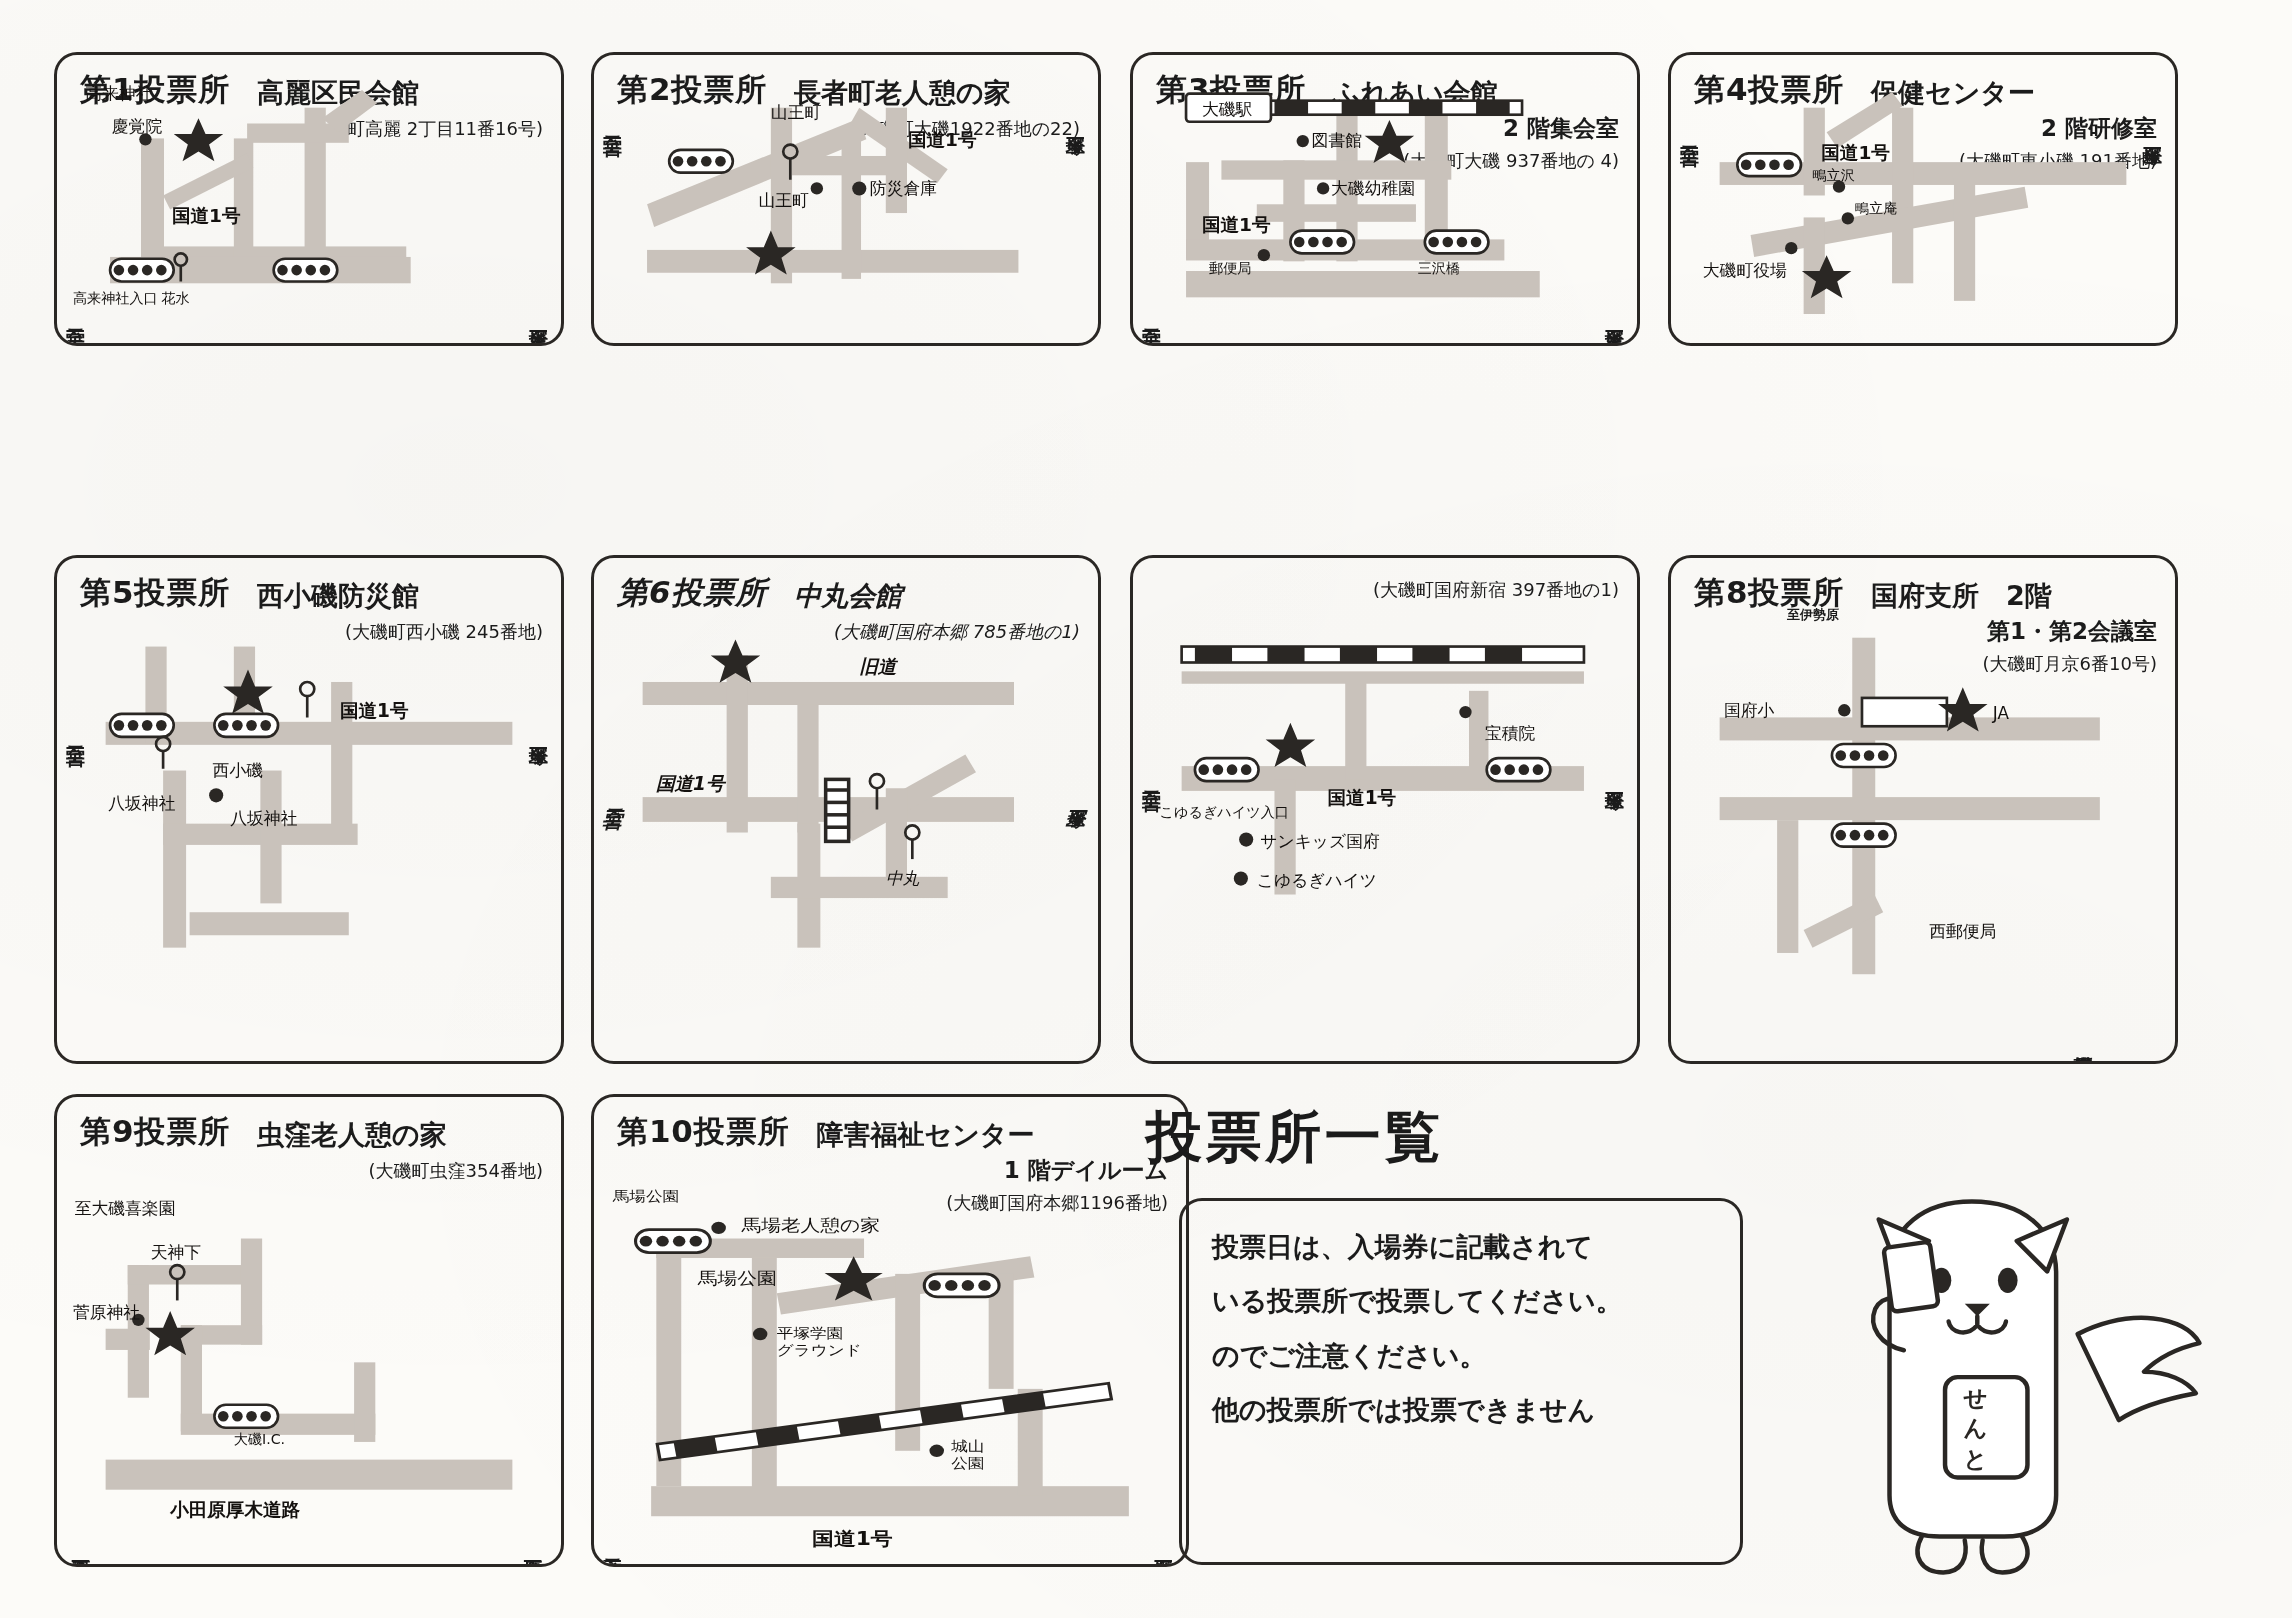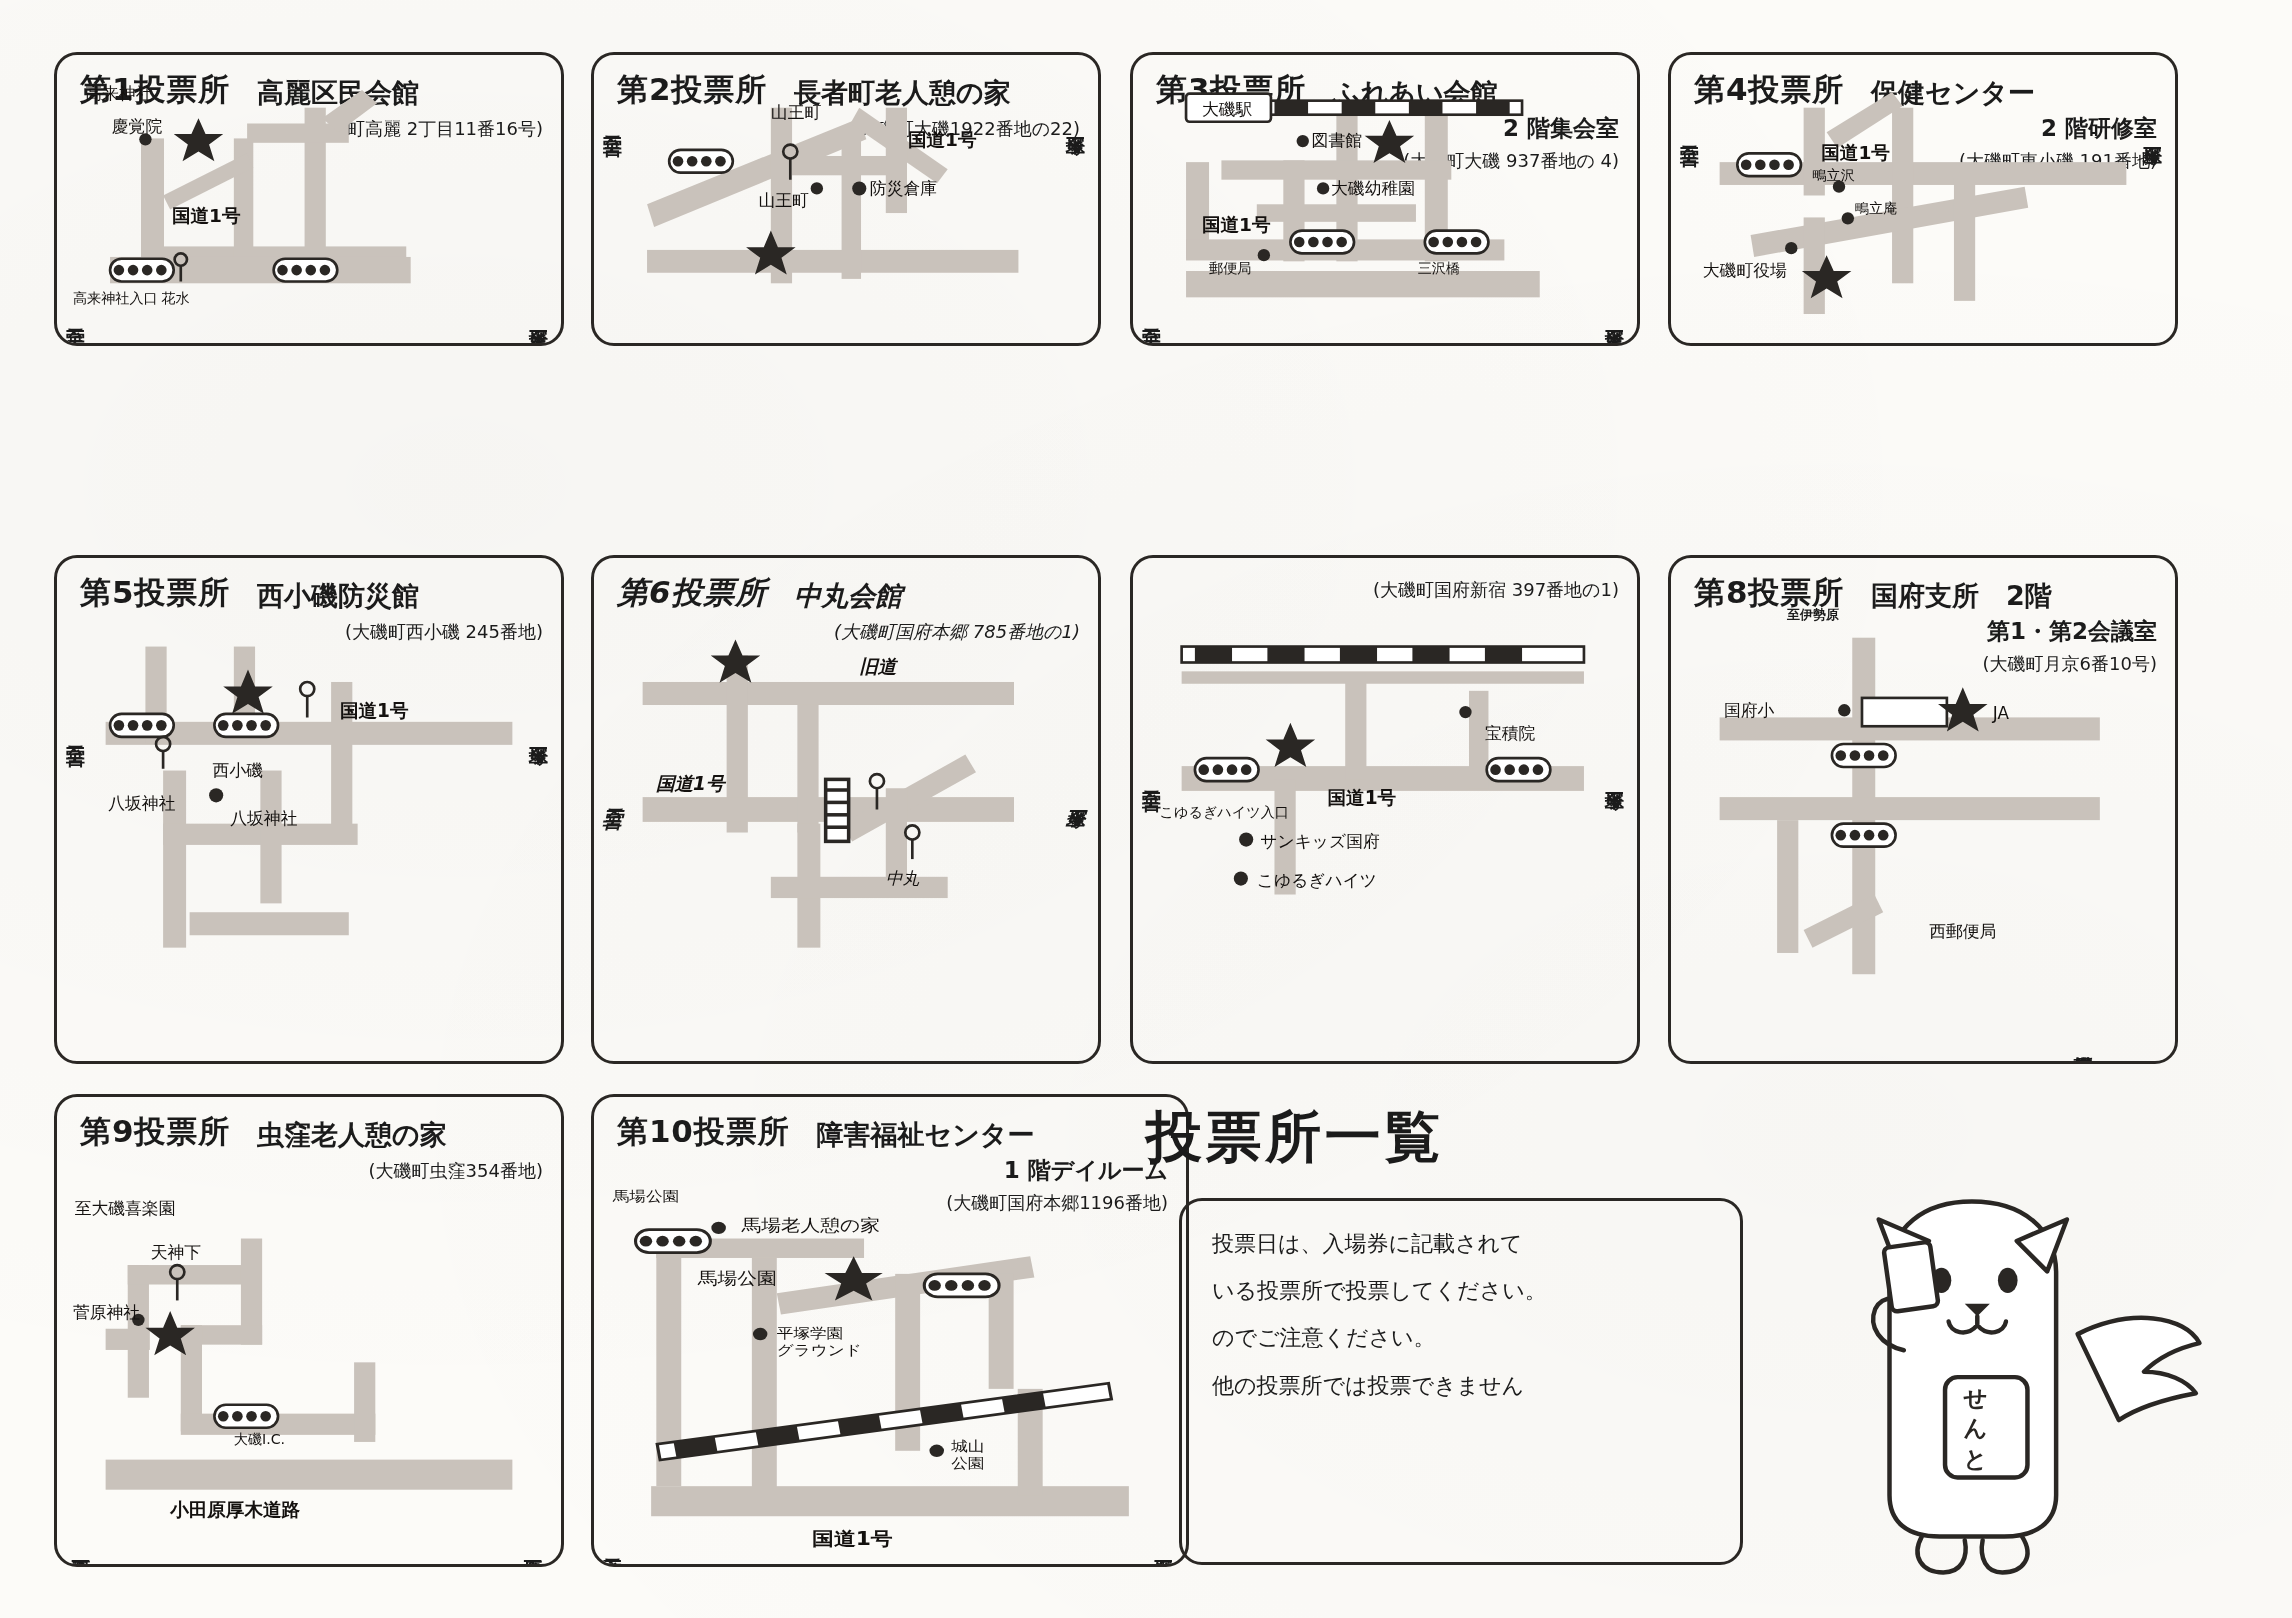--- a/index.html
+++ b/index.html
@@ -74,22 +74,23 @@
   .notice-box{
     position:absolute;
     border:3.6px solid #2a2724;
     border-radius:23px;
     box-sizing:border-box;
     padding:27px 30px;
   }
   .notice-box p{
     margin:0 0 16px 0;
     font-family:"DejaVu Sans", sans-serif;
-    font-size:22px;
+    font-size:27px;
     line-height:1.42;
+    font-weight:bold;
   }
   .notice-box p:last-child{margin-bottom:0;}
   .mascot{position:absolute;}
 </style>
 </head>
 <body>
 
 <div class="paper"></div>
 
 <div class="card" style="left:54px;top:52px;width:510px;height:294px;">

